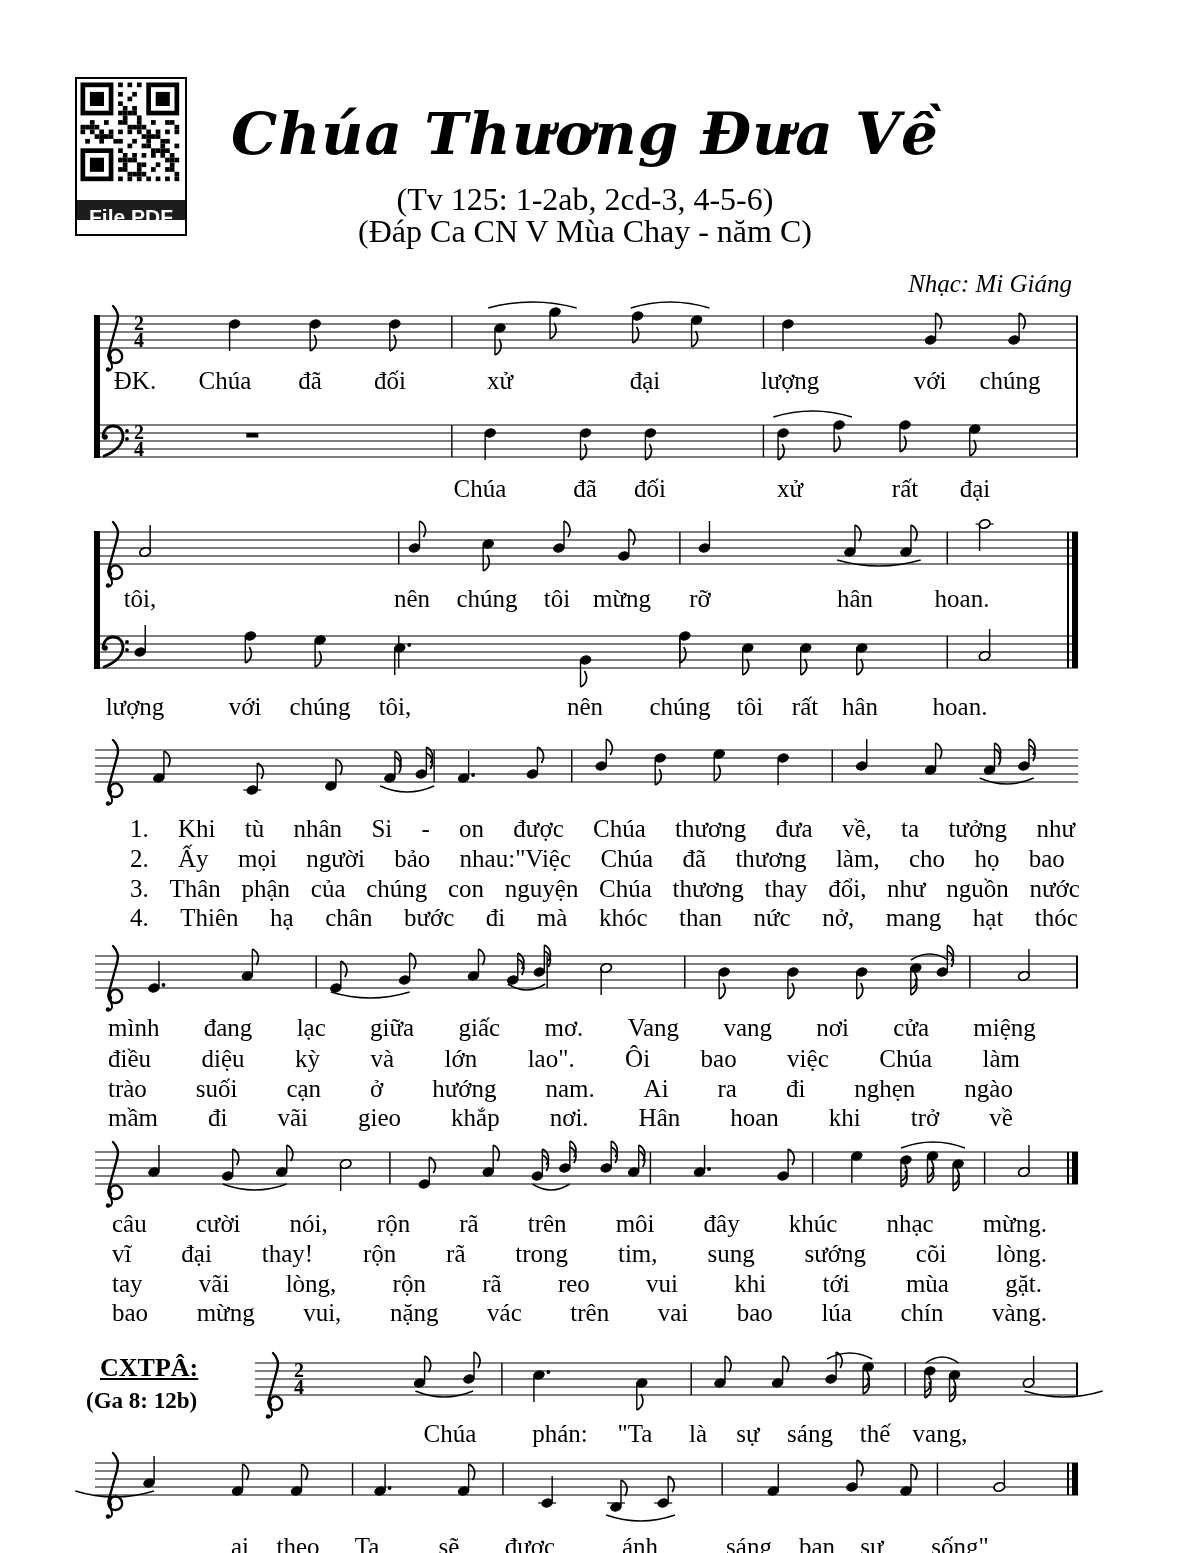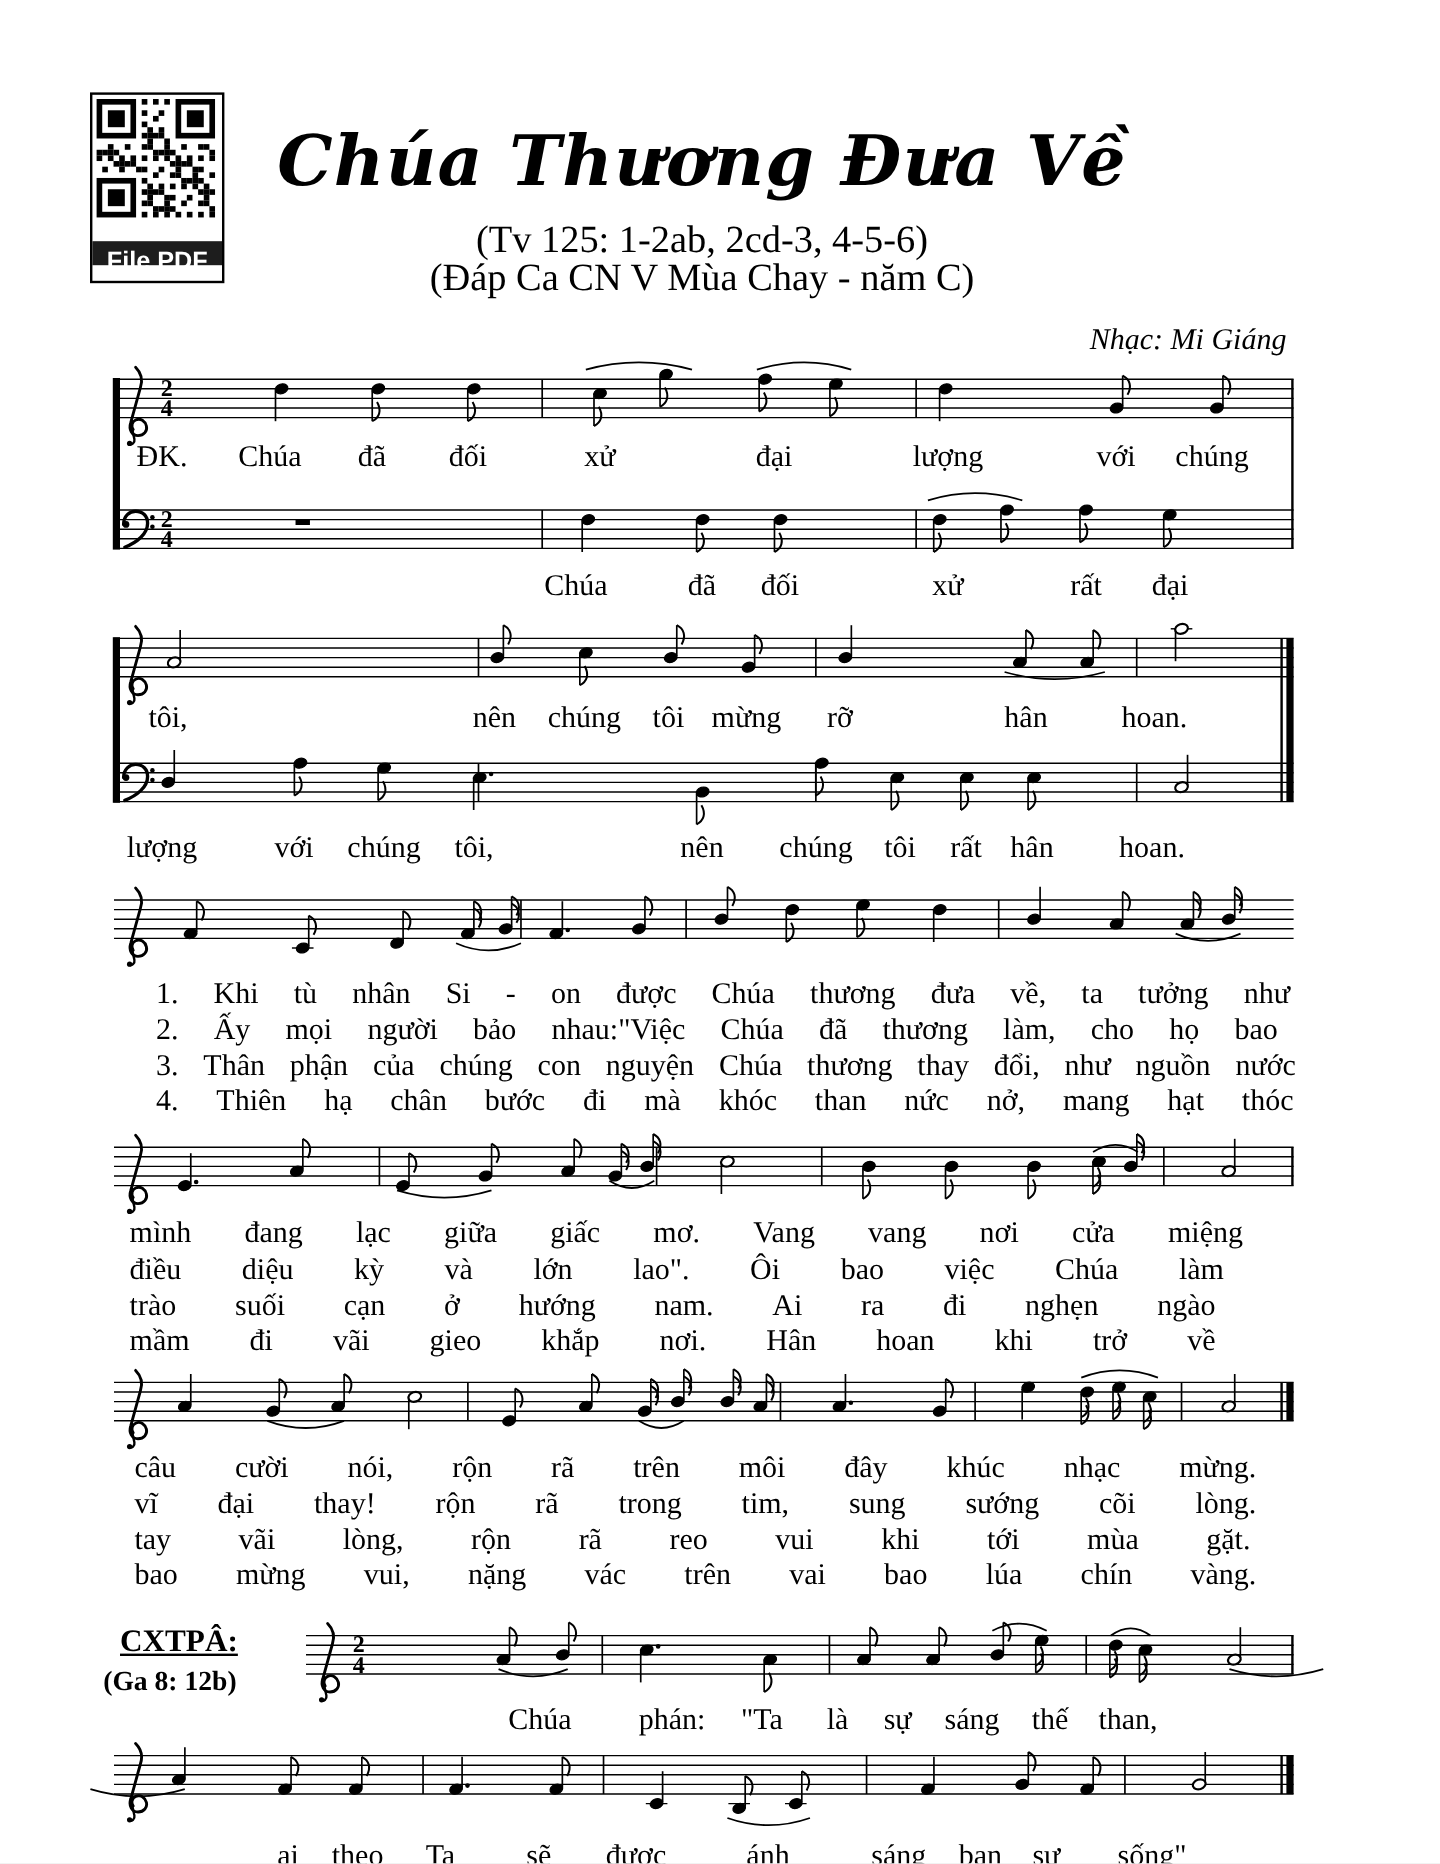--- a/index.html
+++ b/index.html
@@ -801,21 +801,21 @@
         <path d="M785.505,64 Q824.5975000000001,76 863.69,64" stroke="#000" stroke-width="1.5" fill="none"></path>
       </svg>
       <div class="lyric-line wordline" style="position:absolute;left:0;top:1419px;width:1200px;height:29px;">
         <span class="lyric-word" style="left: 450px;">Chúa</span>
         <span class="lyric-word" style="left: 560px;">phán:</span>
         <span class="lyric-word" style="left: 635px;">"Ta</span>
         <span class="lyric-word" style="left: 698px;">là</span>
         <span class="lyric-word" style="left: 748px;">sự</span>
         <span class="lyric-word" style="left: 810px;">sáng</span>
         <span class="lyric-word" style="left: 875px;">thế</span>
-        <span class="lyric-word" style="left: 940px;">than,</span>
+        <span class="lyric-word" style="left: 940px;">vang,</span>
       </div>
       <div class="bar-conn" style="position:absolute;left:1076px;top:1363px;width:2px;height:32px;"></div>
       <svg width="1015" height="112" style="position:absolute;left:79px;top:1427px;">
         <line x1="16" y1="36" x2="999" y2="36" stroke="#000" stroke-width="1.2"></line>
         <line x1="16" y1="44" x2="999" y2="44" stroke="#000" stroke-width="1.2"></line>
         <line x1="16" y1="52" x2="999" y2="52" stroke="#000" stroke-width="1.2"></line>
         <line x1="16" y1="60" x2="999" y2="60" stroke="#000" stroke-width="1.2"></line>
         <line x1="16" y1="68" x2="999" y2="68" stroke="#000" stroke-width="1.2"></line>
         <g transform="translate(22,36)">
           <path d="M12,-10 C17,-5 18,1 16,7 L8,36 C6,42 9,47 14,47 C19,47 22,43 21,39 C20,35 16,32 12,34 C9,35.5 8,39 10,42" stroke="#000" stroke-width="2.4" fill="none" stroke-linecap="round"></path>

